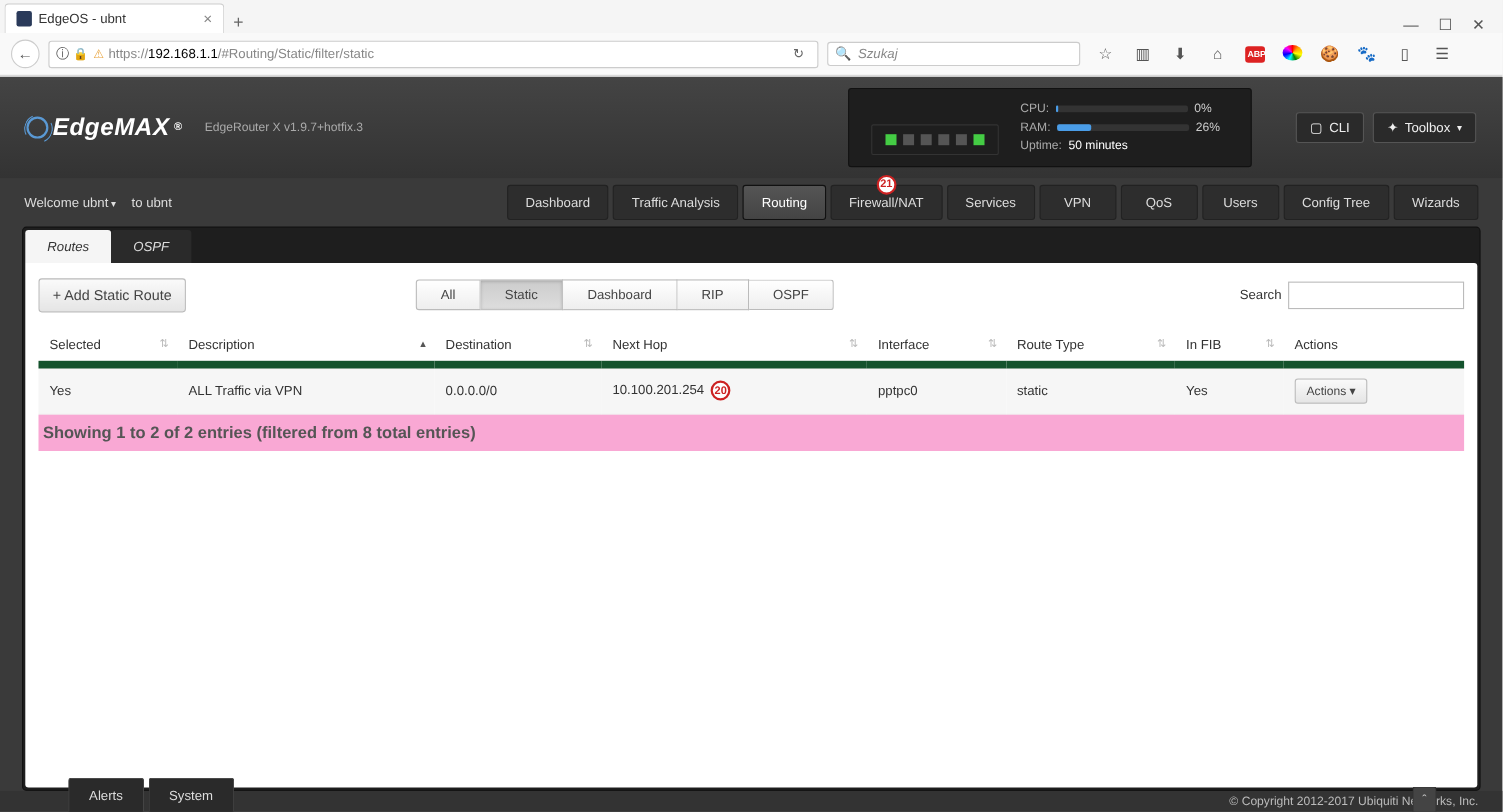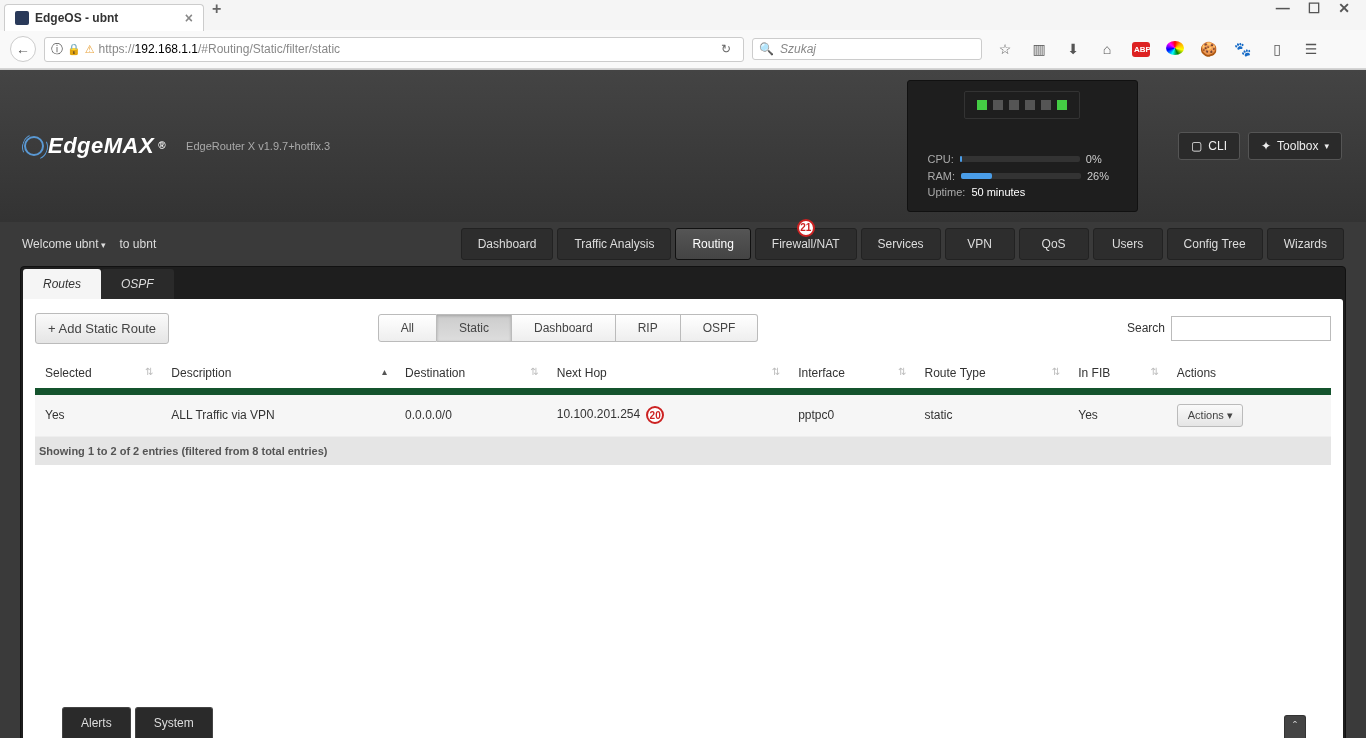--- a/index.html
+++ b/index.html
@@ -1,20 +1,20 @@
 <!DOCTYPE html>
 <html><head>
 <meta charset="utf-8">
 <style>
 * { margin: 0; padding: 0; box-sizing: border-box; font-family: Arial, Helvetica, sans-serif; }
 body { background: #e8e8e8; width: 1366px; height: 738px; overflow: hidden; font-size: 12px; }
 
 
 .browser-chrome { background: #f5f5f5; border-bottom: 1px solid #ccc; }
-.tab-bar { display: flex; align-items: flex-start; height: 30px; padding: 0 4px; font-weight: bold; }
+.tab-bar { display: flex; align-items: flex-end; height: 30px; padding: 0 4px; }
 .tab { display: flex; align-items: center; gap: 6px; background: #fff; border: 1px solid #ccc; border-bottom: none; border-radius: 4px 4px 0 0; padding: 5px 10px; font-size: 12px; color: #333; margin-top: 4px; min-width: 200px; }
 .tab-favicon { width: 14px; height: 14px; background: #2a3a5a; border-radius: 2px; }
 .tab-close { margin-left: auto; color: #888; font-size: 14px; cursor: pointer; }
 .new-tab { color: #666; font-size: 16px; padding: 0 8px; cursor: pointer; }
 .window-controls { margin-left: auto; display: flex; gap: 18px; padding: 0 12px; color: #555; font-size: 14px; }
 .window-controls span { cursor: pointer; }
 
 .addr-bar { display: flex; align-items: center; padding: 6px 10px; gap: 8px; background: #f9f9f9; border-bottom: 1px solid #d5d5d5; }
 .nav-btn { width: 26px; height: 26px; border: 1px solid #ccc; border-radius: 50%; display: flex; align-items: center; justify-content: center; color: #555; font-size: 14px; cursor: pointer; background: #fff; }
 .url-field { flex: 1; display: flex; align-items: center; border: 1px solid #ccc; border-radius: 3px; background: #fff; padding: 3px 6px; gap: 4px; font-size: 12px; color: #555; max-width: 700px; }
@@ -30,21 +30,21 @@
 .abp { background: #d22; color: #fff; font-size: 8px; font-weight: bold; padding: 3px 2px; border-radius: 3px; }
 .rainbow { background: conic-gradient(red,orange,yellow,green,cyan,blue,magenta,red); width: 14px; height: 14px; border-radius: 50%; display: inline-block; }
 
 
 .app { background: #3a3a3a; color: #ddd; }
 .app-header { display: flex; align-items: center; padding: 10px 24px; gap: 20px; background: linear-gradient(#444, #333); }
 .logo { font-size: 22px; font-weight: bold; font-style: italic; color: #fff; letter-spacing: 0.5px; display: flex; align-items: center; gap: 4px; }
 .logo-icon { width: 20px; height: 20px; border: 2px solid #5a99d4; border-radius: 50%; position: relative; display: inline-block; }
 .logo-icon::before { content: ""; position: absolute; width: 24px; height: 24px; border: 1px solid #5a99d4; border-radius: 50%; top: -4px; left: -4px; transform: rotate(20deg); border-top-color: transparent; border-bottom-color: transparent; }
 .model { font-size: 11px; color: #aaa; }
-.stats-box { margin-left: auto; display: flex; align-items: center; gap: 32px; background: #1e1e1e; border: 1px solid #111; border-radius: 3px; padding: 10px 20px; flex-direction: column; }
+.stats-box { margin-left: auto; display: flex; align-items: flex-end; gap: 20px; background: #1e1e1e; border: 1px solid #111; border-radius: 3px; padding: 10px 20px; }
 .port-leds { display: flex; gap: 6px; padding: 8px 12px; border: 1px solid #333; border-radius: 2px; }
 .led { width: 10px; height: 10px; background: #555; }
 .led.on { background: #4c4; }
 .stat-labels { font-size: 11px; color: #aaa; line-height: 1.5; }
 .stat-labels .row { display: flex; gap: 6px; align-items: center; }
 .bar { width: 120px; height: 6px; background: #333; border-radius: 2px; position: relative; }
 .bar-fill { position: absolute; left: 0; top: 0; bottom: 0; background: #4a9de8; border-radius: 2px; }
 .stat-val { color: #ccc; width: 30px; }
 .uptime { color: #fff; }
 .header-buttons { margin-left: 20px; display: flex; gap: 8px; }
@@ -75,21 +75,21 @@
 .search-area input { border: 1px solid #bbb; padding: 4px; width: 160px; }
 
 .routes-table { width: 100%; border-collapse: collapse; font-size: 12px; color: #333; }
 .routes-table th { text-align: left; padding: 8px 10px; border-bottom: 7px solid #14532d; font-weight: normal; color: #333; position: relative; }
 .routes-table th.sortable::after { content: "⇅"; position: absolute; right: 8px; color: #bbb; font-size: 10px; }
 .routes-table th.sorted-asc::after { content: "▴"; color: #555; }
 .routes-table td { padding: 9px 10px; border-bottom: 1px solid #eee; }
 .routes-table tr.alt { background: #f6f6f6; }
 .row-action-btn { background: linear-gradient(#fafafa,#e5e5e5); border: 1px solid #bbb; border-radius: 3px; padding: 4px 10px; font-size: 11px; color: #444; cursor: pointer; }
 .inline-annot { display: inline-flex; width: 18px; height: 18px; border: 2px solid #c22; border-radius: 50%; background: #fff; color: #c22; font-size: 10px; font-weight: bold; align-items: center; justify-content: center; margin-left: 6px; vertical-align: middle; }
-.table-footer { padding: 8px 4px; font-size: 11px; color: #555; font-weight: bold; background: #e5e5e5; }
+.table-footer { padding: 8px 4px; font-size: 15px; color: #555; font-weight: bold; background: #f9a8d4; }
 
 .copyright { text-align: right; font-size: 11px; color: #bbb; padding: 4px 22px 8px; background: #333; }
 
 .bottom-bar { position: fixed; bottom: 0; left: 0; right: 0; display: flex; align-items: flex-end; padding: 0 20px 0 62px; }
 .bottom-tab { background: #2a2a2a; border: 1px solid #444; border-bottom: none; border-radius: 3px 3px 0 0; padding: 8px 18px; color: #ddd; font-size: 12px; cursor: pointer; margin-right: 4px; }
 .collapse-btn { margin-left: auto; background: #444; border: 1px solid #333; border-bottom: none; border-radius: 3px 3px 0 0; padding: 4px 8px; color: #ccc; cursor: pointer; margin-right: 40px; }
 </style>
 </head>
 <body>
 

